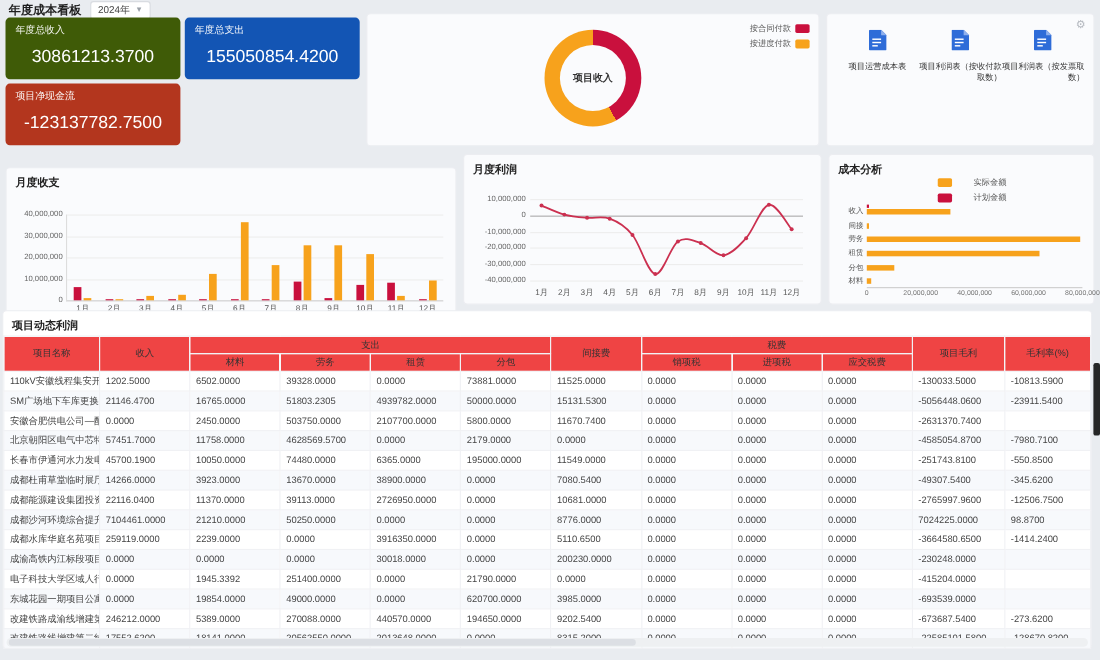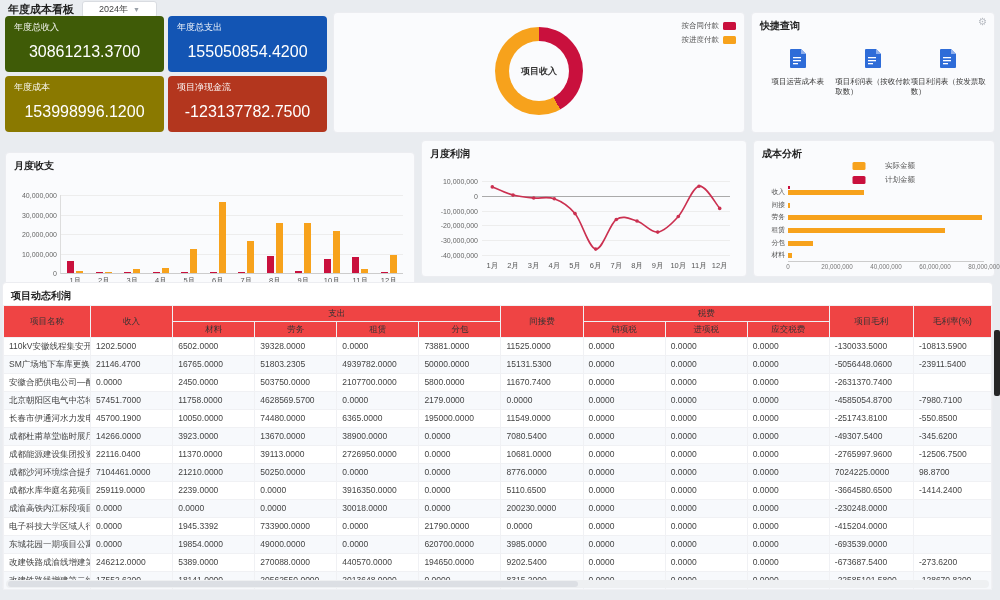--- a/index.html
+++ b/index.html
@@ -1,38 +1,38 @@
 <!DOCTYPE html>
 <html><head>
 <meta charset="utf-8">
 <style>
   html,body{margin:0;padding:0;}
   body{width:1000px;height:600px;background:#e9ecf0;font-family:"Liberation Sans",sans-serif;position:relative;overflow:hidden;color:#333;}
   .topbar{display:flex;align-items:center;gap:8px;padding:2px 8px;height:14px;}
   .page-title{font-size:11px;font-weight:bold;color:#1f1f1f;}
-  .year-select{display:flex;align-items:center;gap:5px;background:#fff;border:1px solid #d9dce1;border-radius:3px;padding:1px 16px;font-size:9px;color:#444;cursor:pointer;}
+  .year-select{display:flex;align-items:center;gap:5px;background:#fff;border:1px solid #d9dce1;border-radius:3px;padding:1px 6px;font-size:9px;color:#444;cursor:pointer;}
   .year-select .chev{font-size:7px;color:#9aa0a8;}
   .panel{position:absolute;background:#fafbfd;border:1px solid #ecedf1;border-radius:4px;box-sizing:border-box;}
   .ptitle{font-size:10px;font-weight:bold;color:#222;padding:6px 8px 2px;}
   
   .kpi-grid{position:absolute;left:5px;top:16px;width:322px;height:116px;display:grid;grid-template-columns:1fr 1fr;grid-template-rows:1fr 1fr;gap:4px;}
   .kpi{border-radius:4px;color:#fff;padding:5px 9px;box-sizing:border-box;overflow:hidden;}
   .kpi .lbl{font-size:9px;opacity:.95;}
   .kpi .val{font-size:16px;text-align:center;margin-top:9px;white-space:nowrap;}
   
   .donut-wrap{position:absolute;left:50%;top:14px;transform:translateX(-50%);width:88px;height:88px;}
   .donut{width:88px;height:88px;border-radius:50%;}
   .donut-hole{position:absolute;left:14px;top:14px;width:60px;height:60px;border-radius:50%;background:#fafbfd;display:flex;align-items:center;justify-content:center;font-size:9px;font-weight:bold;color:#333;}
   .donut-legend{position:absolute;right:8px;top:8px;display:flex;flex-direction:column;gap:4px;align-items:flex-end;}
   .dl-item{display:flex;align-items:center;gap:4px;font-size:7.5px;color:#555;}
   .chip{width:13px;height:8px;border-radius:1.5px;display:inline-block;}
   
   .qq-items{display:flex;justify-content:space-between;padding:14px 8px 0;}
   .qq-item{width:76px;display:flex;flex-direction:column;align-items:center;gap:5px;cursor:pointer;}
-  .qq-item .qlbl{font-size:7.5px;color:#333;text-align:left;line-height:1.35;font-family:Liberation Serif, serif;}
+  .qq-item .qlbl{font-size:7.5px;color:#333;text-align:right;line-height:1.35;font-family:Liberation Serif, serif;}
   .gear{position:absolute;top:3px;right:7px;font-size:10px;color:#b6bac1;cursor:pointer;}
   
   .plot{position:absolute;}
   .gline{position:absolute;left:0;width:100%;height:1px;background:#ededed;}
   .gline.zero{background:#aaa;}
   .ylab{position:absolute;right:100%;margin-right:4px;font-size:7px;color:#666;white-space:nowrap;transform:translateY(-50%);}
   .xlab{position:absolute;top:100%;margin-top:3px;font-size:7.5px;color:#555;transform:translateX(-50%);white-space:nowrap;}
   .bar{position:absolute;bottom:0;}
   .axis-bottom{border-bottom:1px solid #ccc;}
   .axis-left{border-left:1px solid #ddd;}
@@ -65,24 +65,20 @@
 
 <div class="kpi-grid">
     <div class="kpi" style="background: rgb(63, 91, 7);">
       <div class="lbl">年度总收入</div>
       <div class="val">30861213.3700</div>
     </div>
     <div class="kpi" style="background: rgb(19, 85, 180);">
       <div class="lbl">年度总支出</div>
       <div class="val">155050854.4200</div>
     </div>
-    <div class="kpi" style="background: rgb(138, 121, 0);">
-      <div class="lbl">年度成本</div>
-      <div class="val">153998996.1200</div>
-    </div>
     <div class="kpi" style="background: rgb(179, 54, 30);">
       <div class="lbl">项目净现金流</div>
       <div class="val">-123137782.7500</div>
     </div>
   </div>
 
 <div class="panel" style="left:333px;top:12px;width:412px;height:121px;">
   <div class="donut-wrap">
     <div class="donut" style="background: conic-gradient(rgb(201, 16, 61) 0deg, rgb(201, 16, 61) 151.2deg, rgb(247, 162, 28) 151.2deg, rgb(247, 162, 28) 360deg);"></div>
     <div class="donut-hole">项目收入</div>
@@ -93,21 +89,20 @@
         <div class="chip" style="background: rgb(201, 16, 61);"></div>
       </div>
       <div class="dl-item">
         <div>按进度付款</div>
         <div class="chip" style="background: rgb(247, 162, 28);"></div>
       </div>
     </div>
 </div>
 
 <div class="panel" style="left:751px;top:12px;width:244px;height:121px;">
-  <div class="ptitle">快捷查询</div>
   <span class="gear">⚙</span>
   <div class="qq-items">
       <div class="qq-item">
         <div><svg width="16" height="19" viewBox="0 0 16 19">
             <path d="M1 0h10l5 5v13a1 1 0 0 1-1 1H1a1 1 0 0 1-1-1V1a1 1 0 0 1 1-1z" fill="#2e6cd8"></path>
             <path d="M11 0l5 5h-5z" fill="#8fb0ec"></path>
             <rect x="3" y="8" width="8" height="1.3" fill="#fff"></rect>
             <rect x="3" y="11" width="8" height="1.3" fill="#fff"></rect>
             <rect x="3" y="14" width="5" height="1.3" fill="#fff"></rect>
           </svg></div>
@@ -441,21 +436,21 @@
           <td>0.0000</td>
           <td>0.0000</td>
           <td>0.0000</td>
           <td>-230248.0000</td>
           <td></td>
         </tr>
         <tr>
           <td>电子科技大学区域人行道及非机动</td>
           <td>0.0000</td>
           <td>1945.3392</td>
-          <td>733900.0000</td>
+          <td>251400.0000</td>
           <td>0.0000</td>
           <td>21790.0000</td>
           <td>0.0000</td>
           <td>0.0000</td>
           <td>0.0000</td>
           <td>0.0000</td>
           <td>-415204.0000</td>
           <td></td>
         </tr>
         <tr>

